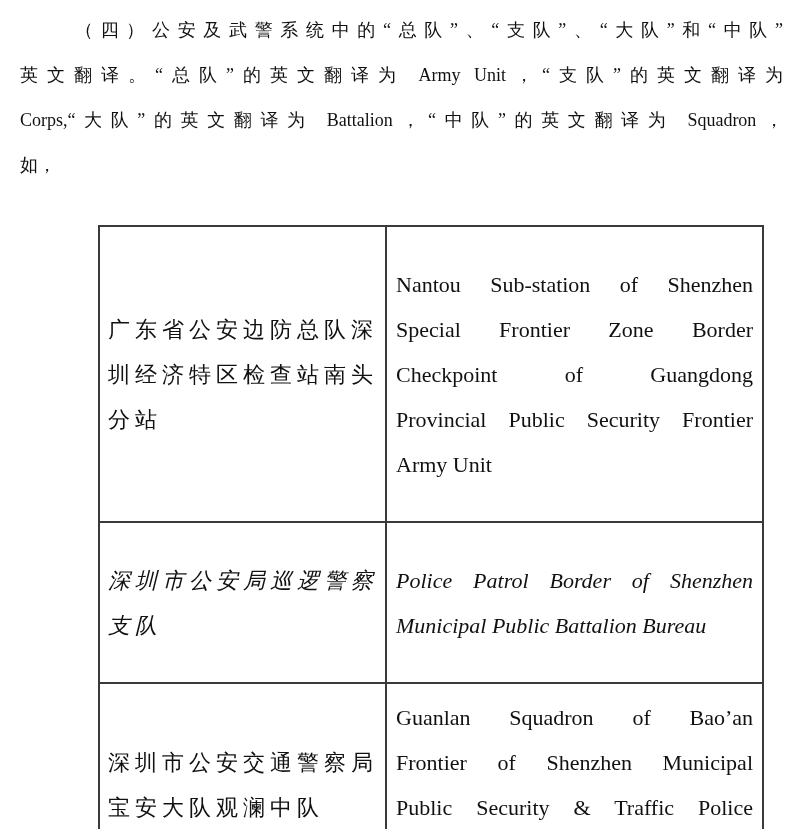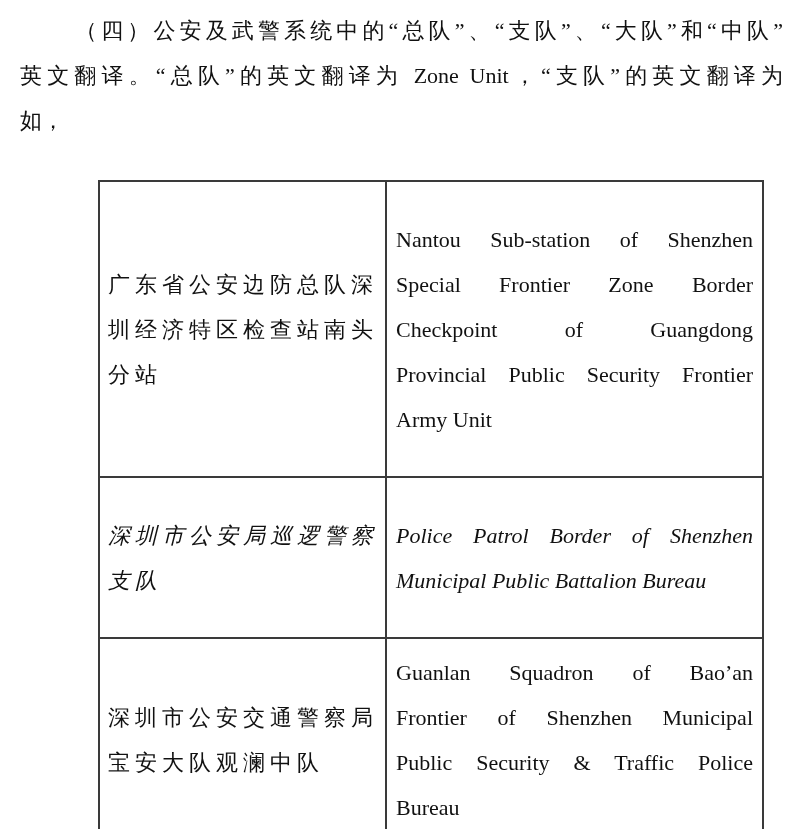--- a/index.html
+++ b/index.html
@@ -17,21 +17,21 @@
   .page {
     box-sizing: border-box;
     width: 800px;
     height: 829px;
     padding: 8px 17px 0 20px;
     background: #ffffff;
   }
   
   .para {
     width: 763px;
-    font-size: 22px;
+    font-size: 18px;
     line-height: 45px;
   }
   .para-line {
     white-space: normal;
   }
   .jfull {
     text-align: justify;
     text-align-last: justify;
   }
   .indent {
@@ -70,21 +70,22 @@
     text-align-last: left;
   }
 </style>
 </head>
 <body>
 
 <div class="page">
 
   <div class="para">
     <div class="para-line jfull indent">（四）公安及武警系统中的“总队”、“支队”、“大队”和“中队”</div>
-    <div class="para-line jfull">英文翻译。“总队”的英文翻译为 Zone Unit，“支队”的英文翻译为</div>
+    <div class="para-line jfull">英文翻译。“总队”的英文翻译为 Army Unit，“支队”的英文翻译为</div>
+    <div class="para-line jfull">Corps,“大队”的英文翻译为 Battalion，“中队”的英文翻译为 Squadron，</div>
     <div class="para-line">如，</div>
   </div>
 
   <table class="doc-table">
     <colgroup>
       <col style="width:287px">
       <col style="width:377px">
     </colgroup>
     <tbody>
       <tr class="row-1">

